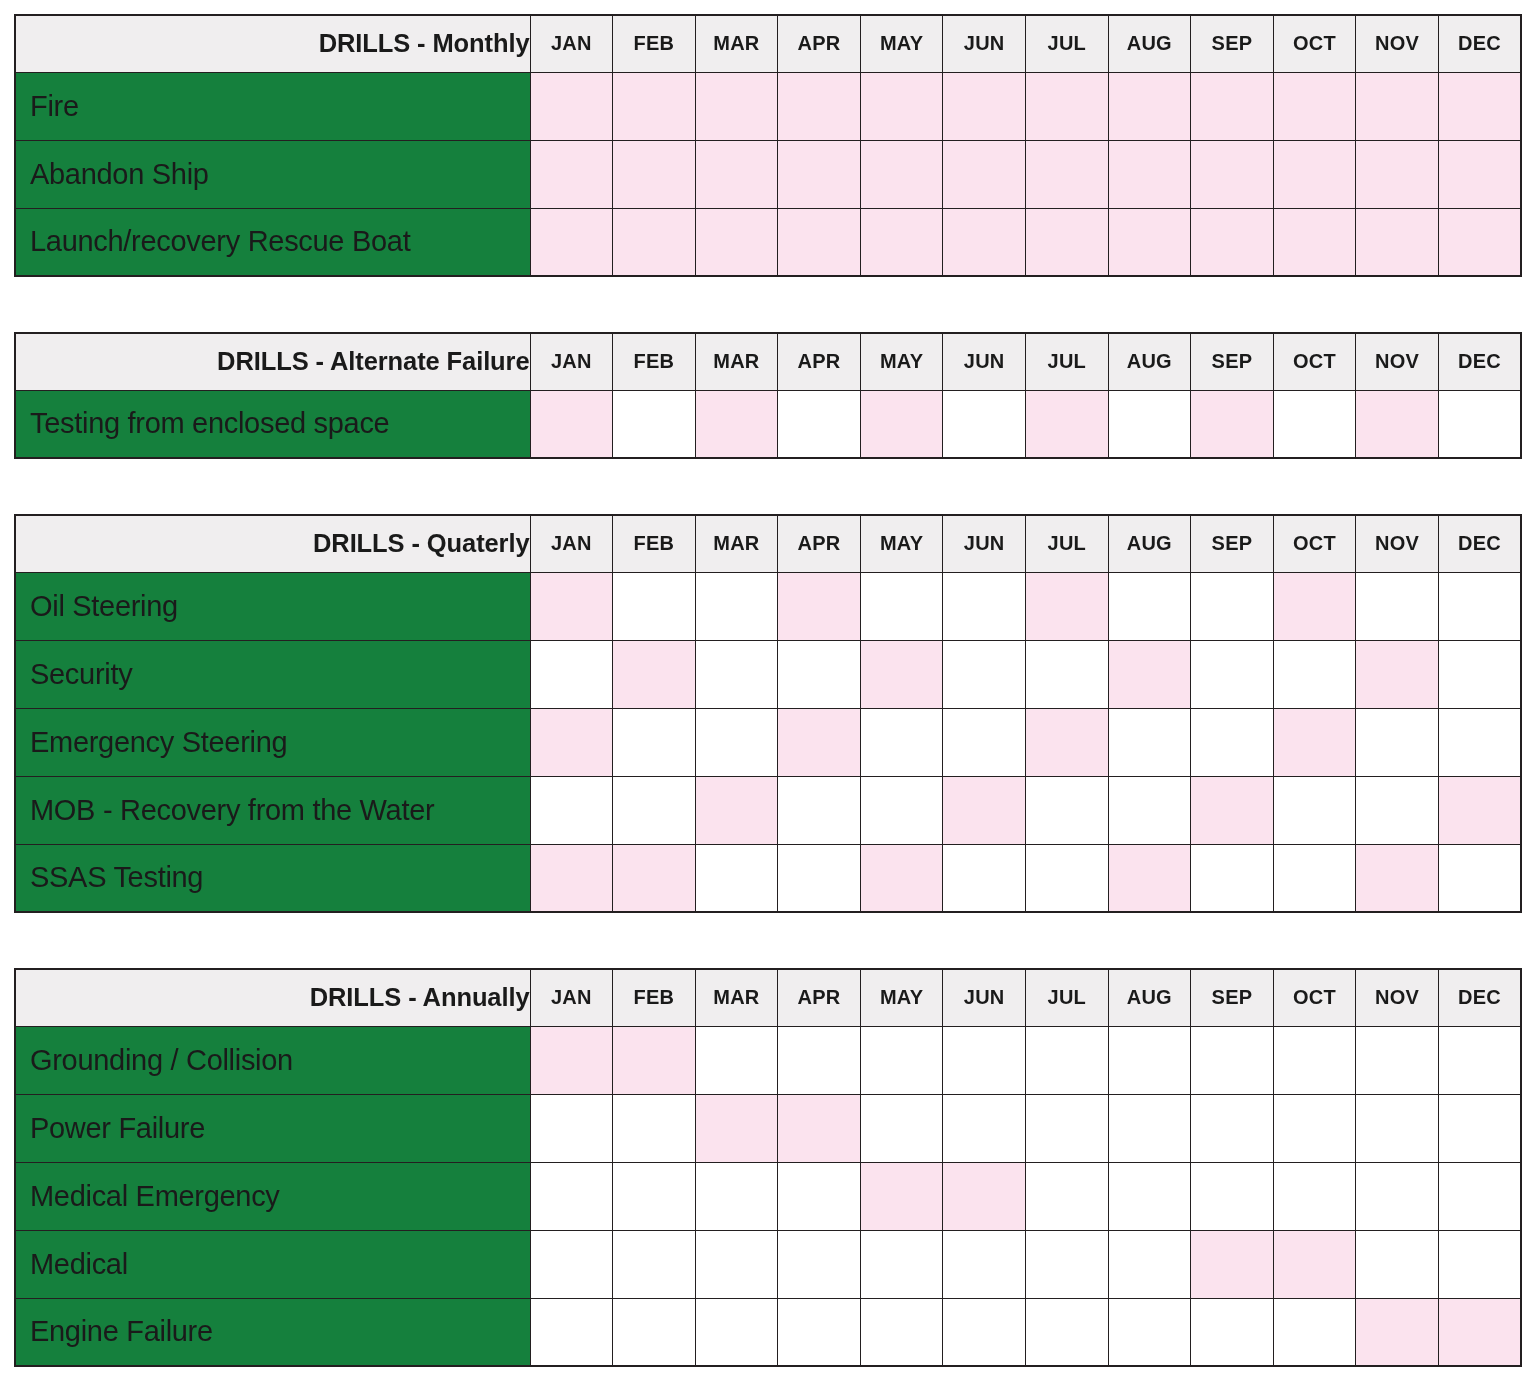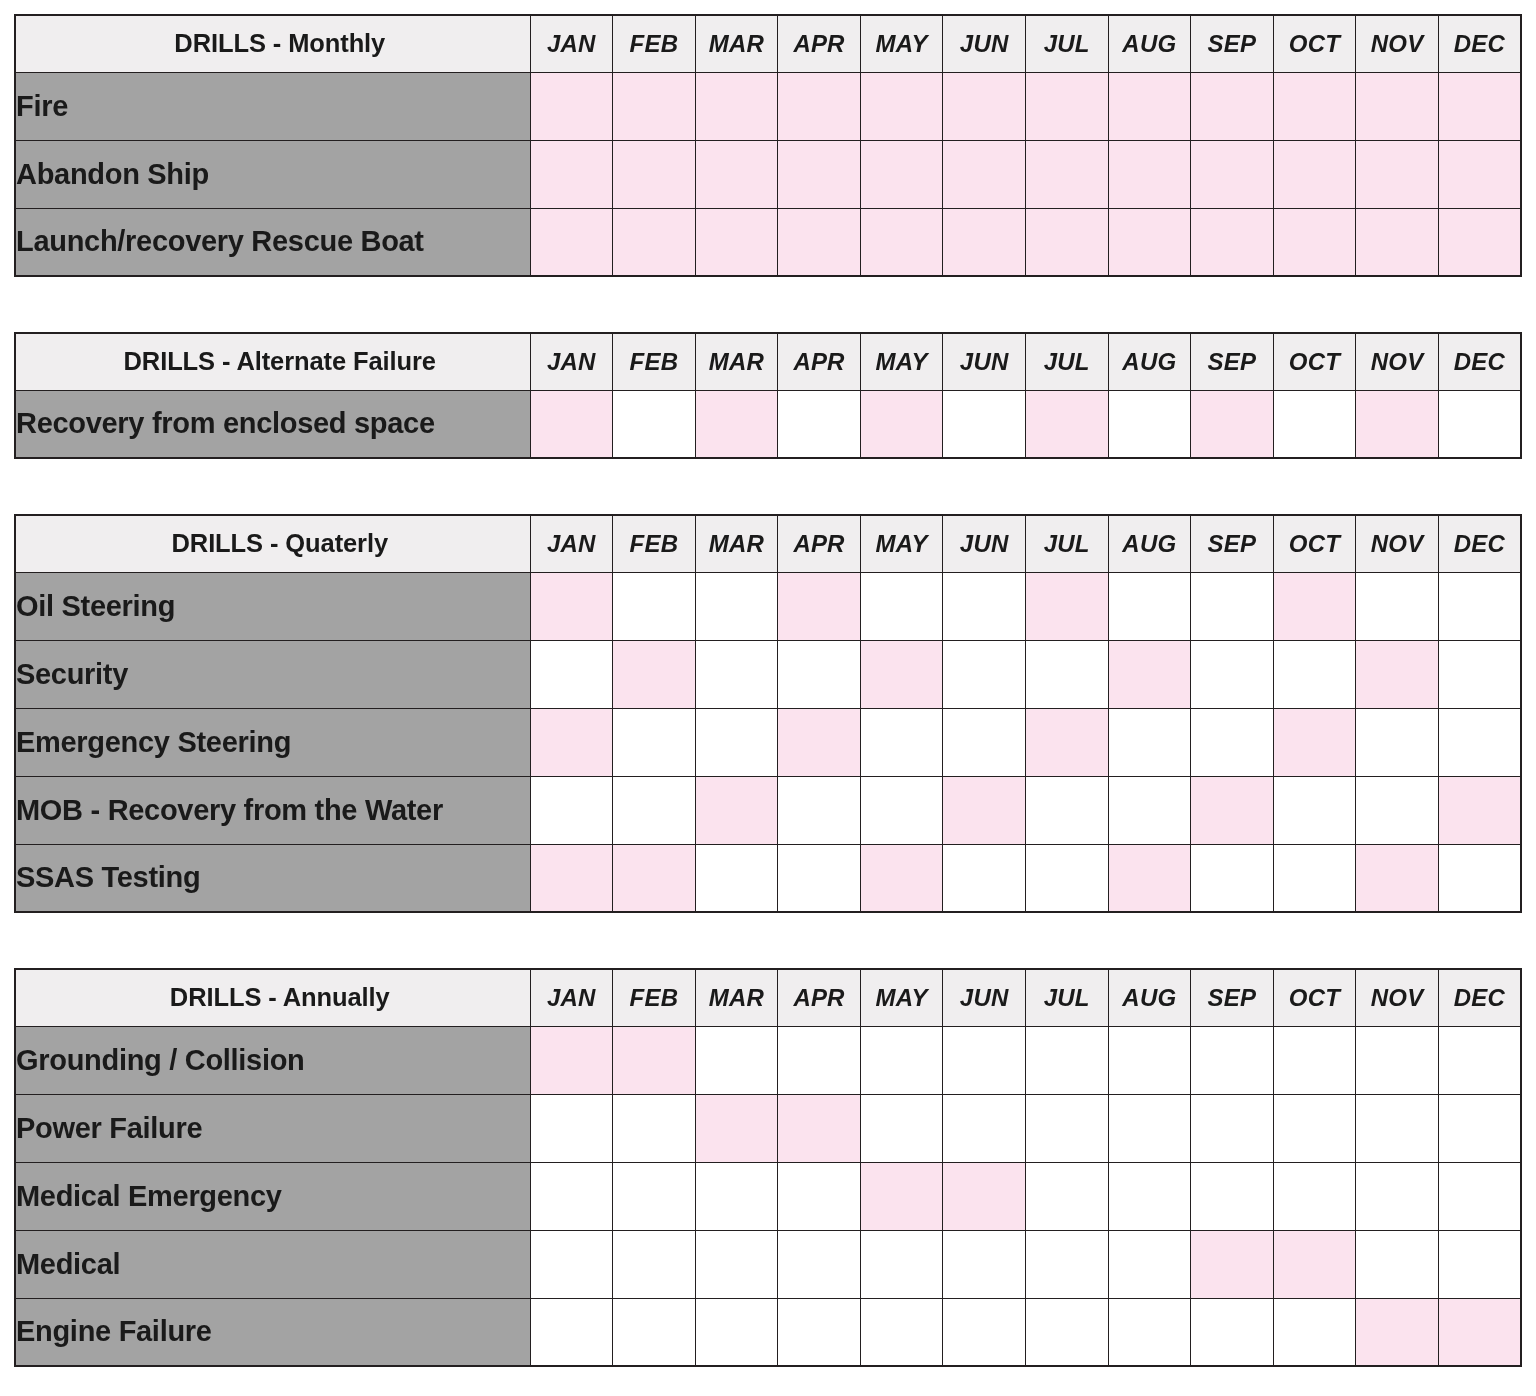--- a/index.html
+++ b/index.html
@@ -41,50 +41,50 @@
     border: 1.6px solid #231f20;
     padding: 0;
     margin: 0;
   }
 
   
   thead tr { height: 57px; }
 
   th.section-title {
     background: #f0eeef;
-    text-align: center;
+    text-align: right;
     vertical-align: middle;
     padding-left: 14px;
     font-size: 25.5px;
     font-weight: bold;
     color: #1a1a1a;
     letter-spacing: -0.1px;
     white-space: nowrap;
   }
 
   th.month-head {
     background: #f0eeef;
     text-align: center;
     vertical-align: middle;
-    font-size: 24px;
+    font-size: 20px;
     font-weight: bold;
     color: #1a1a1a;
     letter-spacing: 0.2px;
-    font-style: italic;
   }
 
   
   tbody tr { height: 68px; }
 
   td.drill-label {
-    background: #a3a3a3;
+    background: #15803d;
     text-align: left;
     vertical-align: middle;
+    padding-left: 14px;
     font-size: 29px;
-    font-weight: bold;
+    font-weight: normal;
     color: #1a1a1a;
     letter-spacing: -0.3px;
     white-space: nowrap;
   }
 
   td.month-cell {
     background: #ffffff;
   }
 
   td.month-cell.filled {
@@ -204,21 +204,21 @@
           <th class="month-head">JUL</th>
           <th class="month-head">AUG</th>
           <th class="month-head">SEP</th>
           <th class="month-head">OCT</th>
           <th class="month-head">NOV</th>
           <th class="month-head">DEC</th>
         </tr>
       </thead>
       <tbody>
         <tr>
-          <td class="drill-label">Recovery from enclosed space</td>
+          <td class="drill-label">Testing from enclosed space</td>
           <td class="month-cell filled"></td>
           <td class="month-cell"></td>
           <td class="month-cell filled"></td>
           <td class="month-cell"></td>
           <td class="month-cell filled"></td>
           <td class="month-cell"></td>
           <td class="month-cell filled"></td>
           <td class="month-cell"></td>
           <td class="month-cell filled"></td>
           <td class="month-cell"></td>

